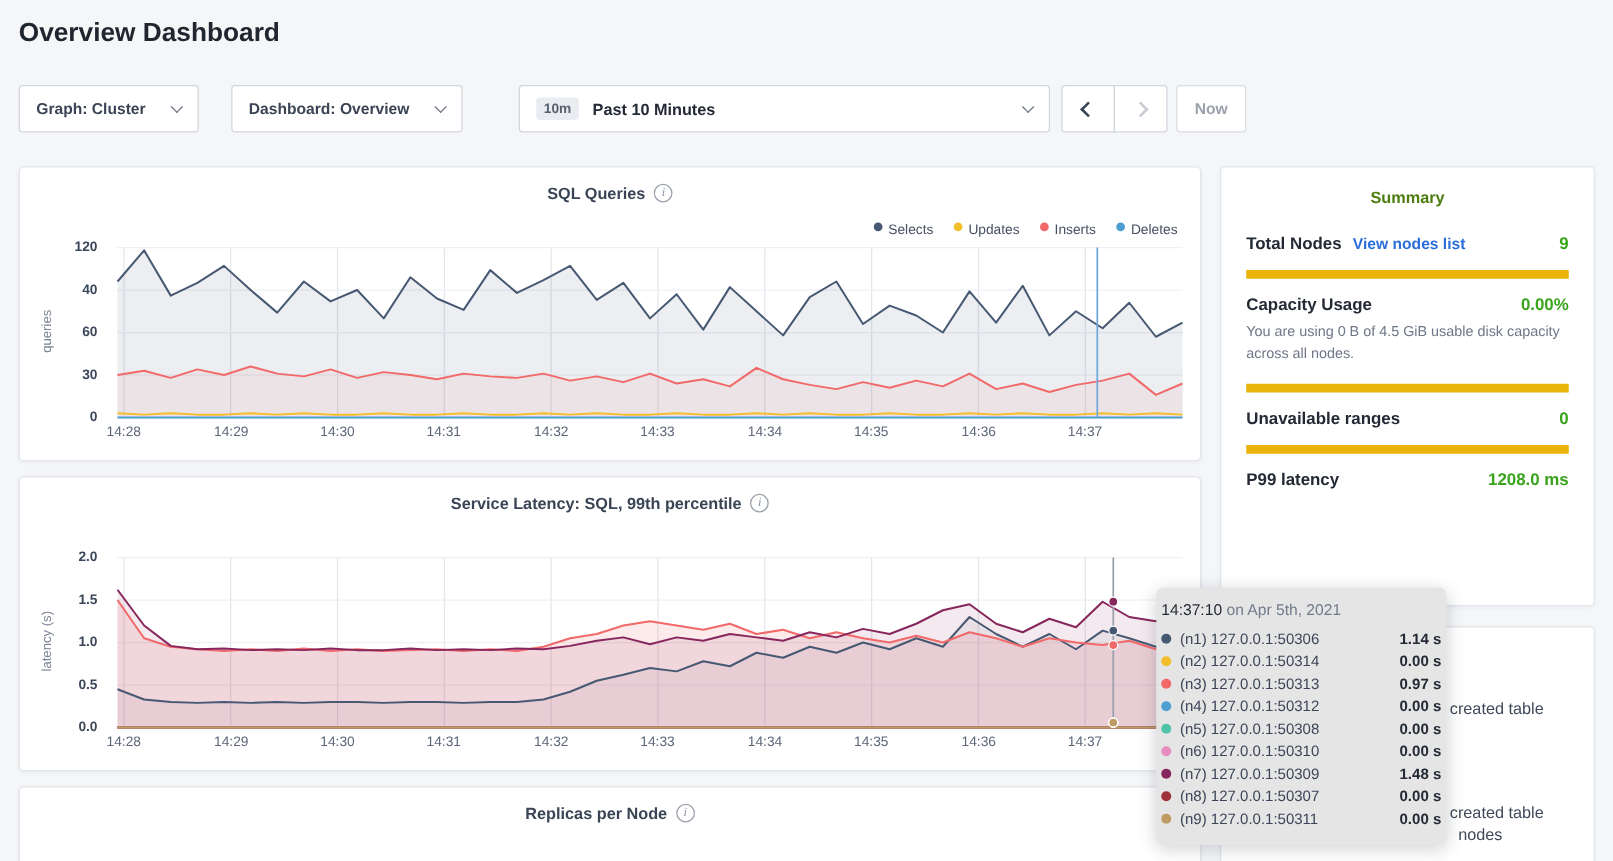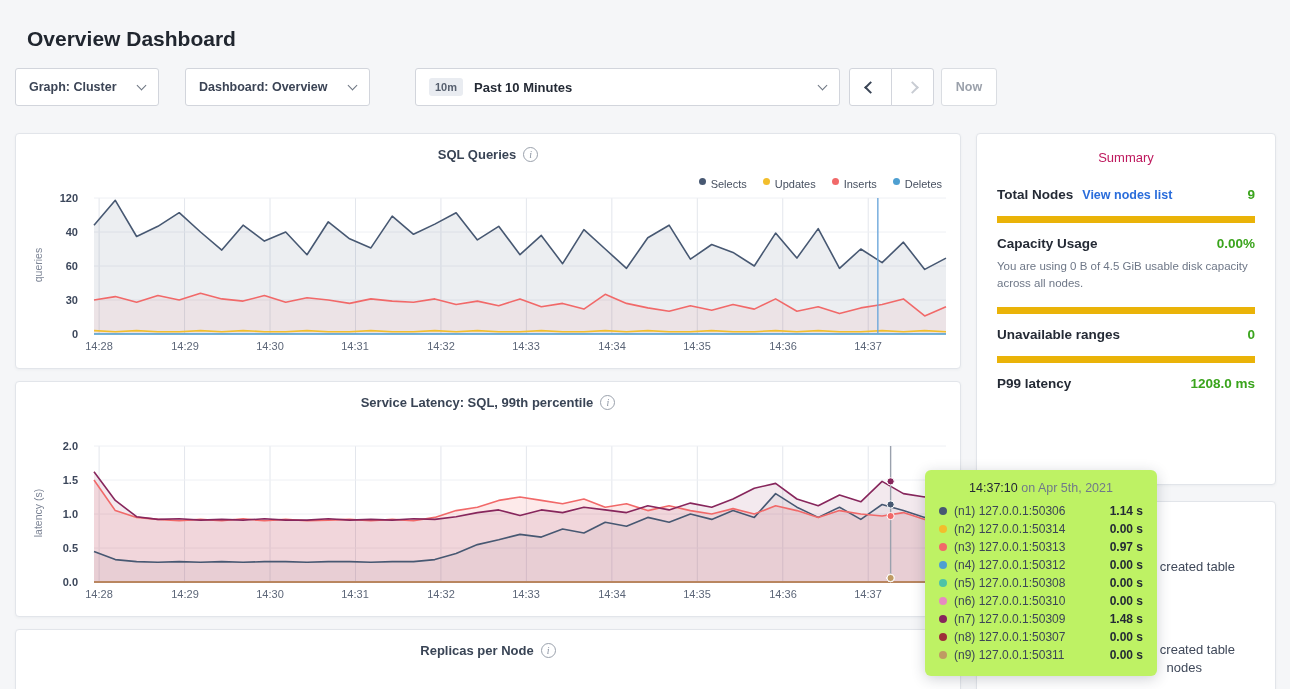--- a/index.html
+++ b/index.html
@@ -1,20 +1,20 @@
 <!DOCTYPE html>
 <html style="--green: #3aa41c; --link-blue: #2a6ddb;"><head>
 <meta charset="utf-8">
 <title>Overview Dashboard</title>
 <style>
   * { box-sizing: border-box; }
   body { margin:0; background:#f5f6f8; font-family:"Liberation Sans",sans-serif; color:#242a35; }
   .app { position:relative; width:1290px; height:689px; overflow:hidden; }
 
-  h1.page-title { margin:12px; padding:15px 0 0 15px; font-size:21px; font-weight:700; color:#20262f; }
+  h1.page-title { margin:0; padding:15px 0 0 15px; font-size:21px; font-weight:700; color:#20262f; }
 
   
   .controls { position:absolute; top:68px; left:15px; height:38px; width:1260px; }
   .ctl { position:absolute; top:0; height:38px; background:#fff; border:1px solid #d2d5dc; border-radius:3px;
          display:flex; align-items:center; font-size:12.5px; font-weight:700; color:#3b4455; cursor:pointer; padding:0 13px; }
   .btn-graph { left:0; width:144px; justify-content:space-between; }
   .btn-dash  { left:170px; width:185px; justify-content:space-between; }
   .time      { left:400px; width:425px; gap:11px; }
   .time .caret { margin-left:auto; }
   .time-badge { background:#e9ecf1; border-radius:3px; padding:3px 6px; font-size:11px; font-weight:700; color:#57606f; }
@@ -46,39 +46,39 @@
   .ylab { position:absolute; width:120px; text-align:center; left:-38px; top:125px; transform:rotate(-90deg);
           font-size:10.5px; color:#7c8495; }
   .yticks { position:absolute; left:0; top:64px; width:70px; height:136px; }
   .yticks div { position:absolute; right:8px; font-size:11px; font-weight:700; color:#3c475b; }
   .plot-area { position:absolute; left:78px; top:64px; width:852px; height:136px; }
   .plot-area svg { display:block; overflow:visible; }
   .xticks { position:absolute; left:78px; top:206px; width:852px; height:16px; }
   .xticks div { position:absolute; width:36px; text-align:center; font-size:11px; color:#5c6678; }
 
   
-  .sum-title { text-align:center; padding:16px 0 9px; font-size:13px; font-weight:400; color:#be185d; }
+  .sum-title { text-align:center; padding:16px 0 9px; font-size:13px; font-weight:700; color:#4d7c0f; }
   .sum-row { padding:13px 0 14px; }
   .sum-row + .sum-row { border-top:7px solid #eab308; }
   .sum-head { display:flex; align-items:baseline; gap:9px; }
   .sum-label { font-size:13.5px; font-weight:700; color:#242a35; }
   .sum-link { font-size:12.5px; font-weight:700; color:var(--link-blue,#2a6ddb); text-decoration:none; cursor:pointer; }
   .sum-value { margin-left:auto; font-size:13.5px; font-weight:700; color:var(--green,#3aa41c); }
   .sum-desc { margin:7px 0 0; font-size:11.5px; line-height:1.5; color:#6e7787; }
 
   
   #card-events { overflow:hidden; }
   .event-frag { position:absolute; overflow:hidden; white-space:nowrap; direction:rtl; font-size:13px; color:#3f4859; cursor:pointer; }
   #ef1 { left:181px; top:57px;  width:77px; }
   #ef2 { left:181px; top:140px; width:77px; }
   #ef3 { left:181px; top:158px; width:44px; }
 
   
-  #tooltip { position:absolute; left:925px; top:470px; width:232px; background:#bef264; border-radius:6px;
-             box-shadow:0 3px 14px rgba(40,50,70,.22); padding:11px 14px 12px; z-index:20;text-align:center; }
+  #tooltip { position:absolute; left:925px; top:470px; width:232px; background:#e5e5e5; border-radius:6px;
+             box-shadow:0 3px 14px rgba(40,50,70,.22); padding:11px 4px 12px; z-index:20; }
   .tt-head { font-size:12.5px; color:#707a89; padding-bottom:7px; }
   .tt-time { color:#242a35; }
   .tt-row { display:flex; align-items:center; gap:7px; height:18px; font-size:12px; color:#3c4557; }
   .tt-row i { width:8px; height:8px; border-radius:50%; flex:none; }
   .tt-val { margin-left:auto; font-weight:700; color:#242a35; font-size:12px; }
 </style>
 </head>
 <body>
 
 <div class="app">

